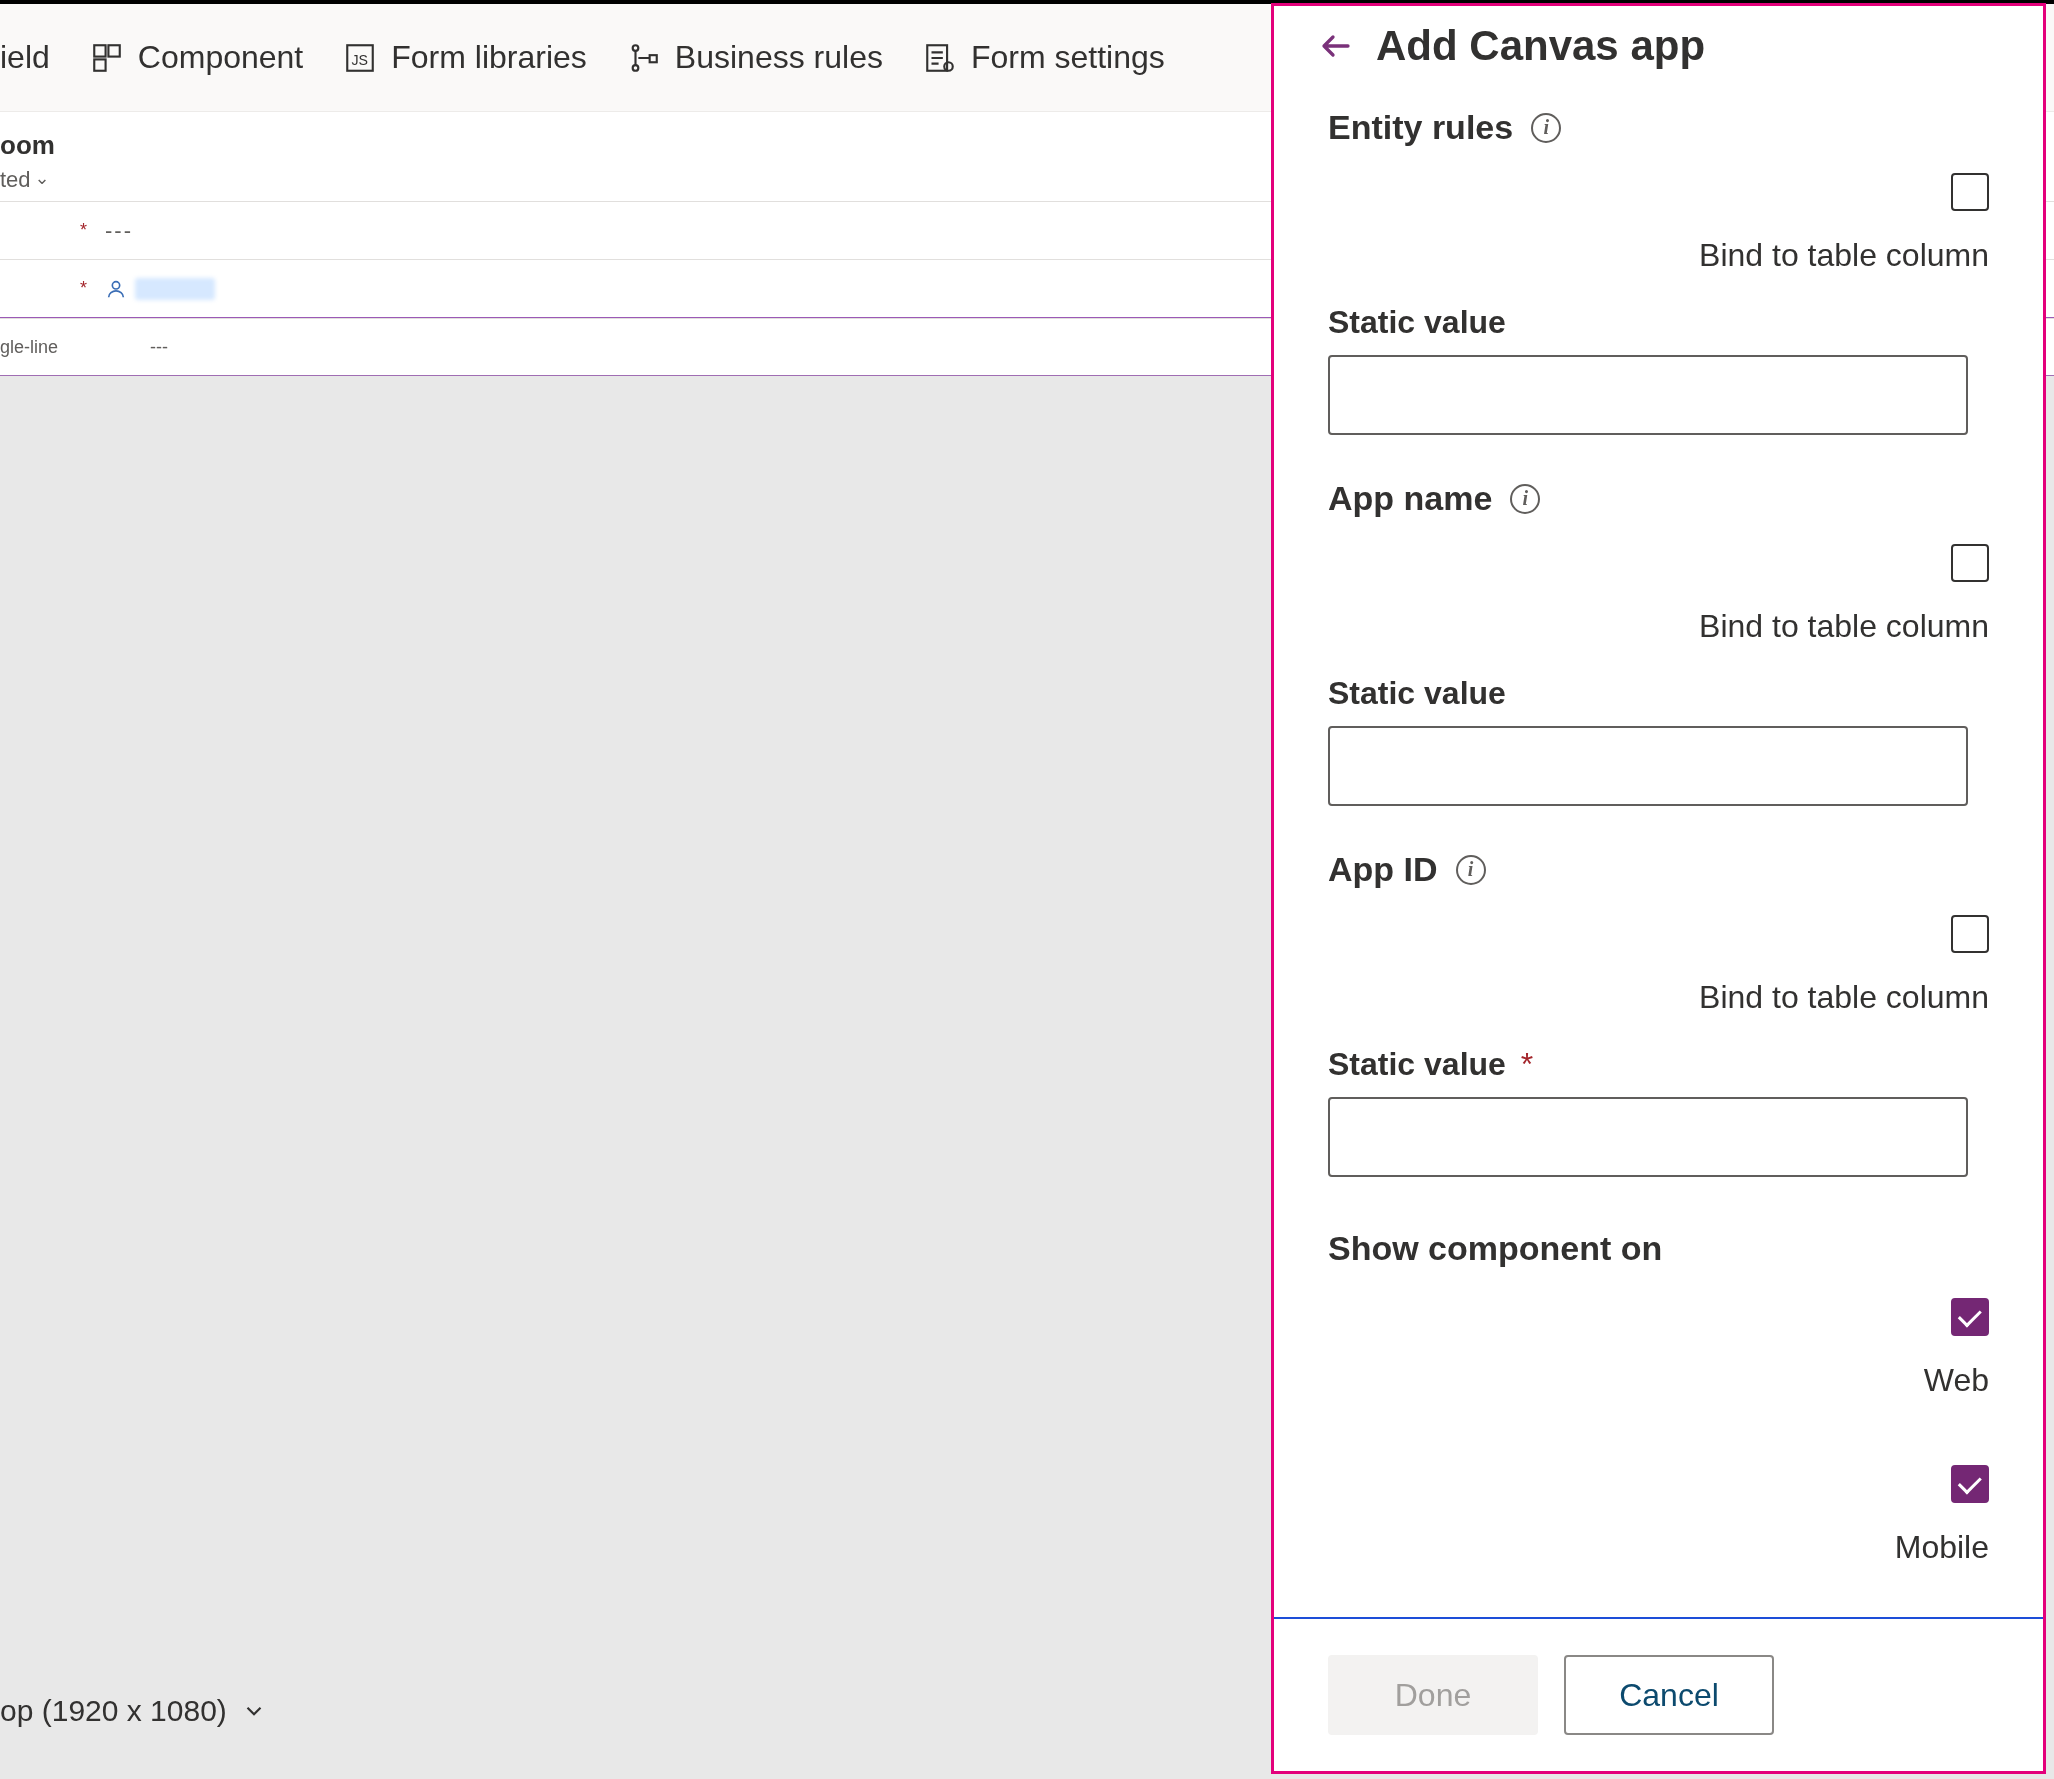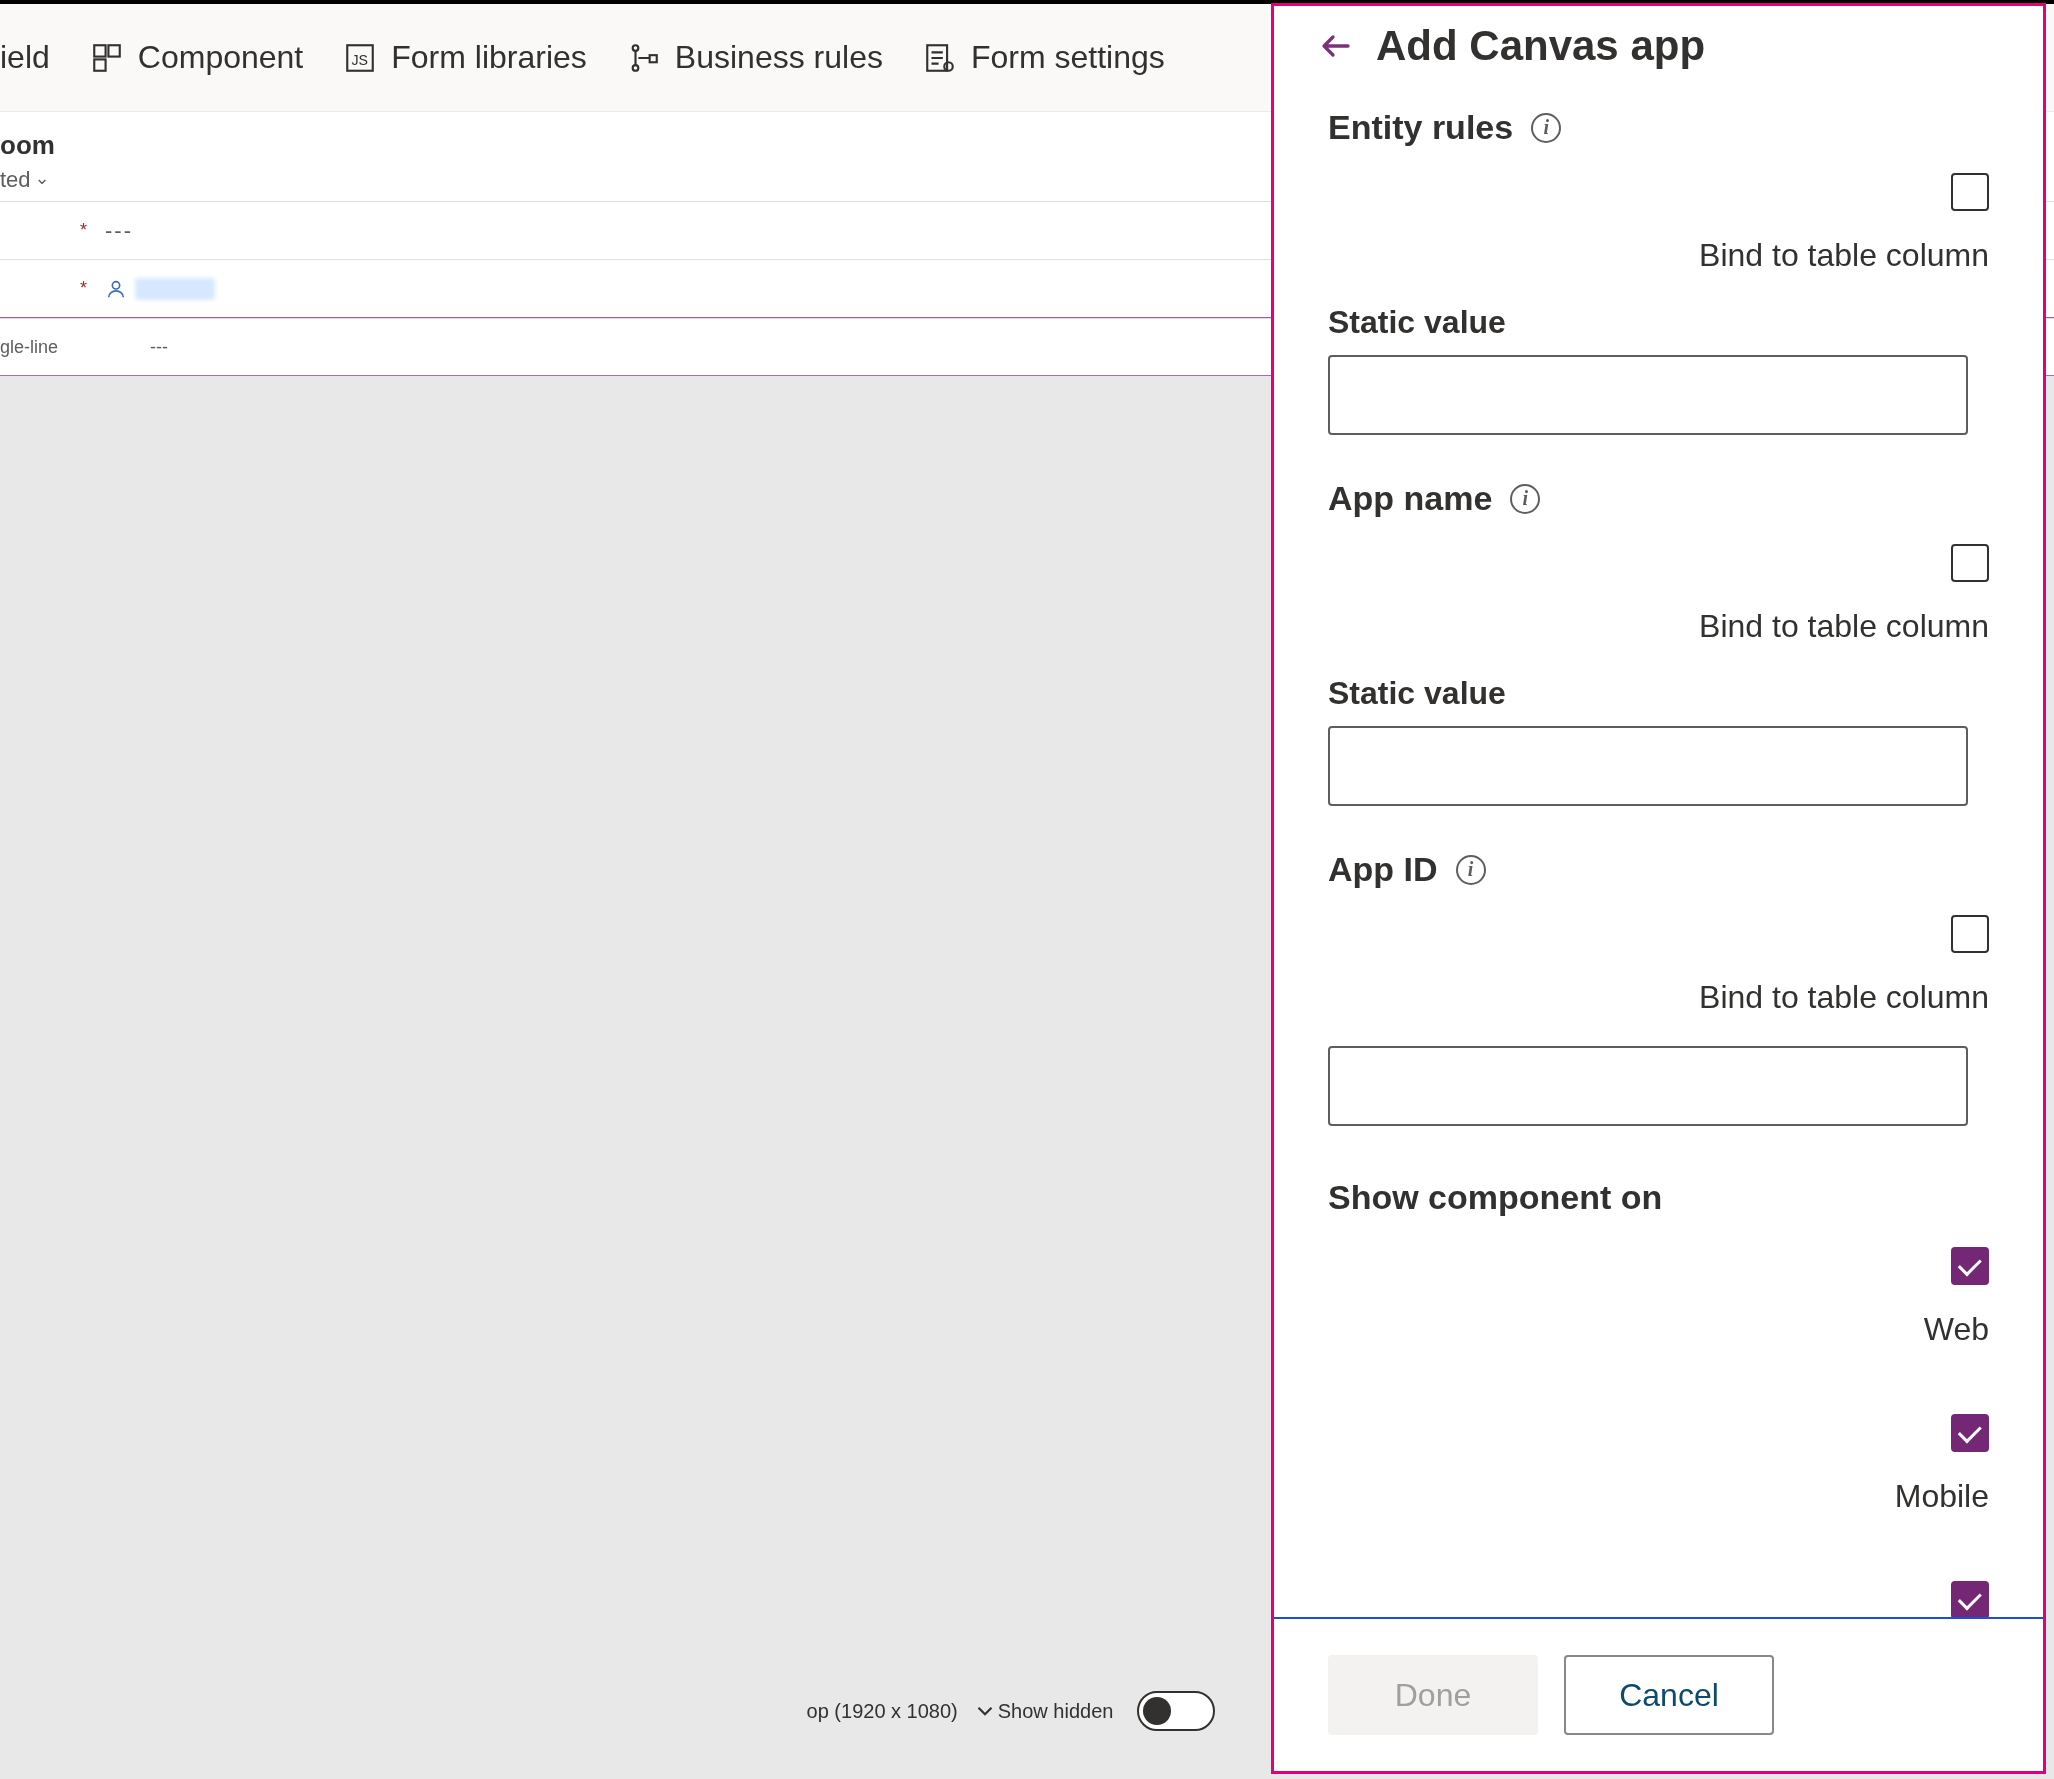--- a/index.html
+++ b/index.html
@@ -97,23 +97,23 @@
       border-top: 1px solid #e1dfdd;
     }
     .row-gle .lbl { width: 110px; padding-left:0; }
     .bottombar {
       position: absolute;
       bottom: 0; left: 0; right: 0;
       height: 120px;
       background: #e8e8e8;
       display: flex;
       align-items: center;
-      justify-content: center;
+      justify-content: space-between;
       padding: 0 32px 16px 0;
-      font-size: 20px;
+      font-size: 30px;
       color: #323130;
     }
     .bottombar-left {
       display: flex; align-items: center; gap: 14px;
     }
     .bottombar-right {
       display: flex; align-items: center; gap: 24px;
     }
     .toggle-track {
       width: 78px; height: 40px;
@@ -400,20 +400,24 @@
     </div>
 
     <div class="field-group">
       <div class="field-label">
         <span>App ID</span>
         <span class="info-icon">i</span>
       </div>
       <div class="checkbox-row">
         <div class="checkbox"></div>
         <span class="checkbox-label">Bind to table column</span>
+      </div>
+      <div class="sub-label">
+        <span>Static value</span>
+        <span class="req">*</span>
       </div>
       <input class="text-input" value="" style="">
     </div>
 
     <div class="field-group">
       <div class="section-heading">Show component on</div>
       <div class="show-on-list">
         <div class="checkbox-row">
           <div class="checkbox checked"></div>
           <span class="checkbox-label">Web</span>

